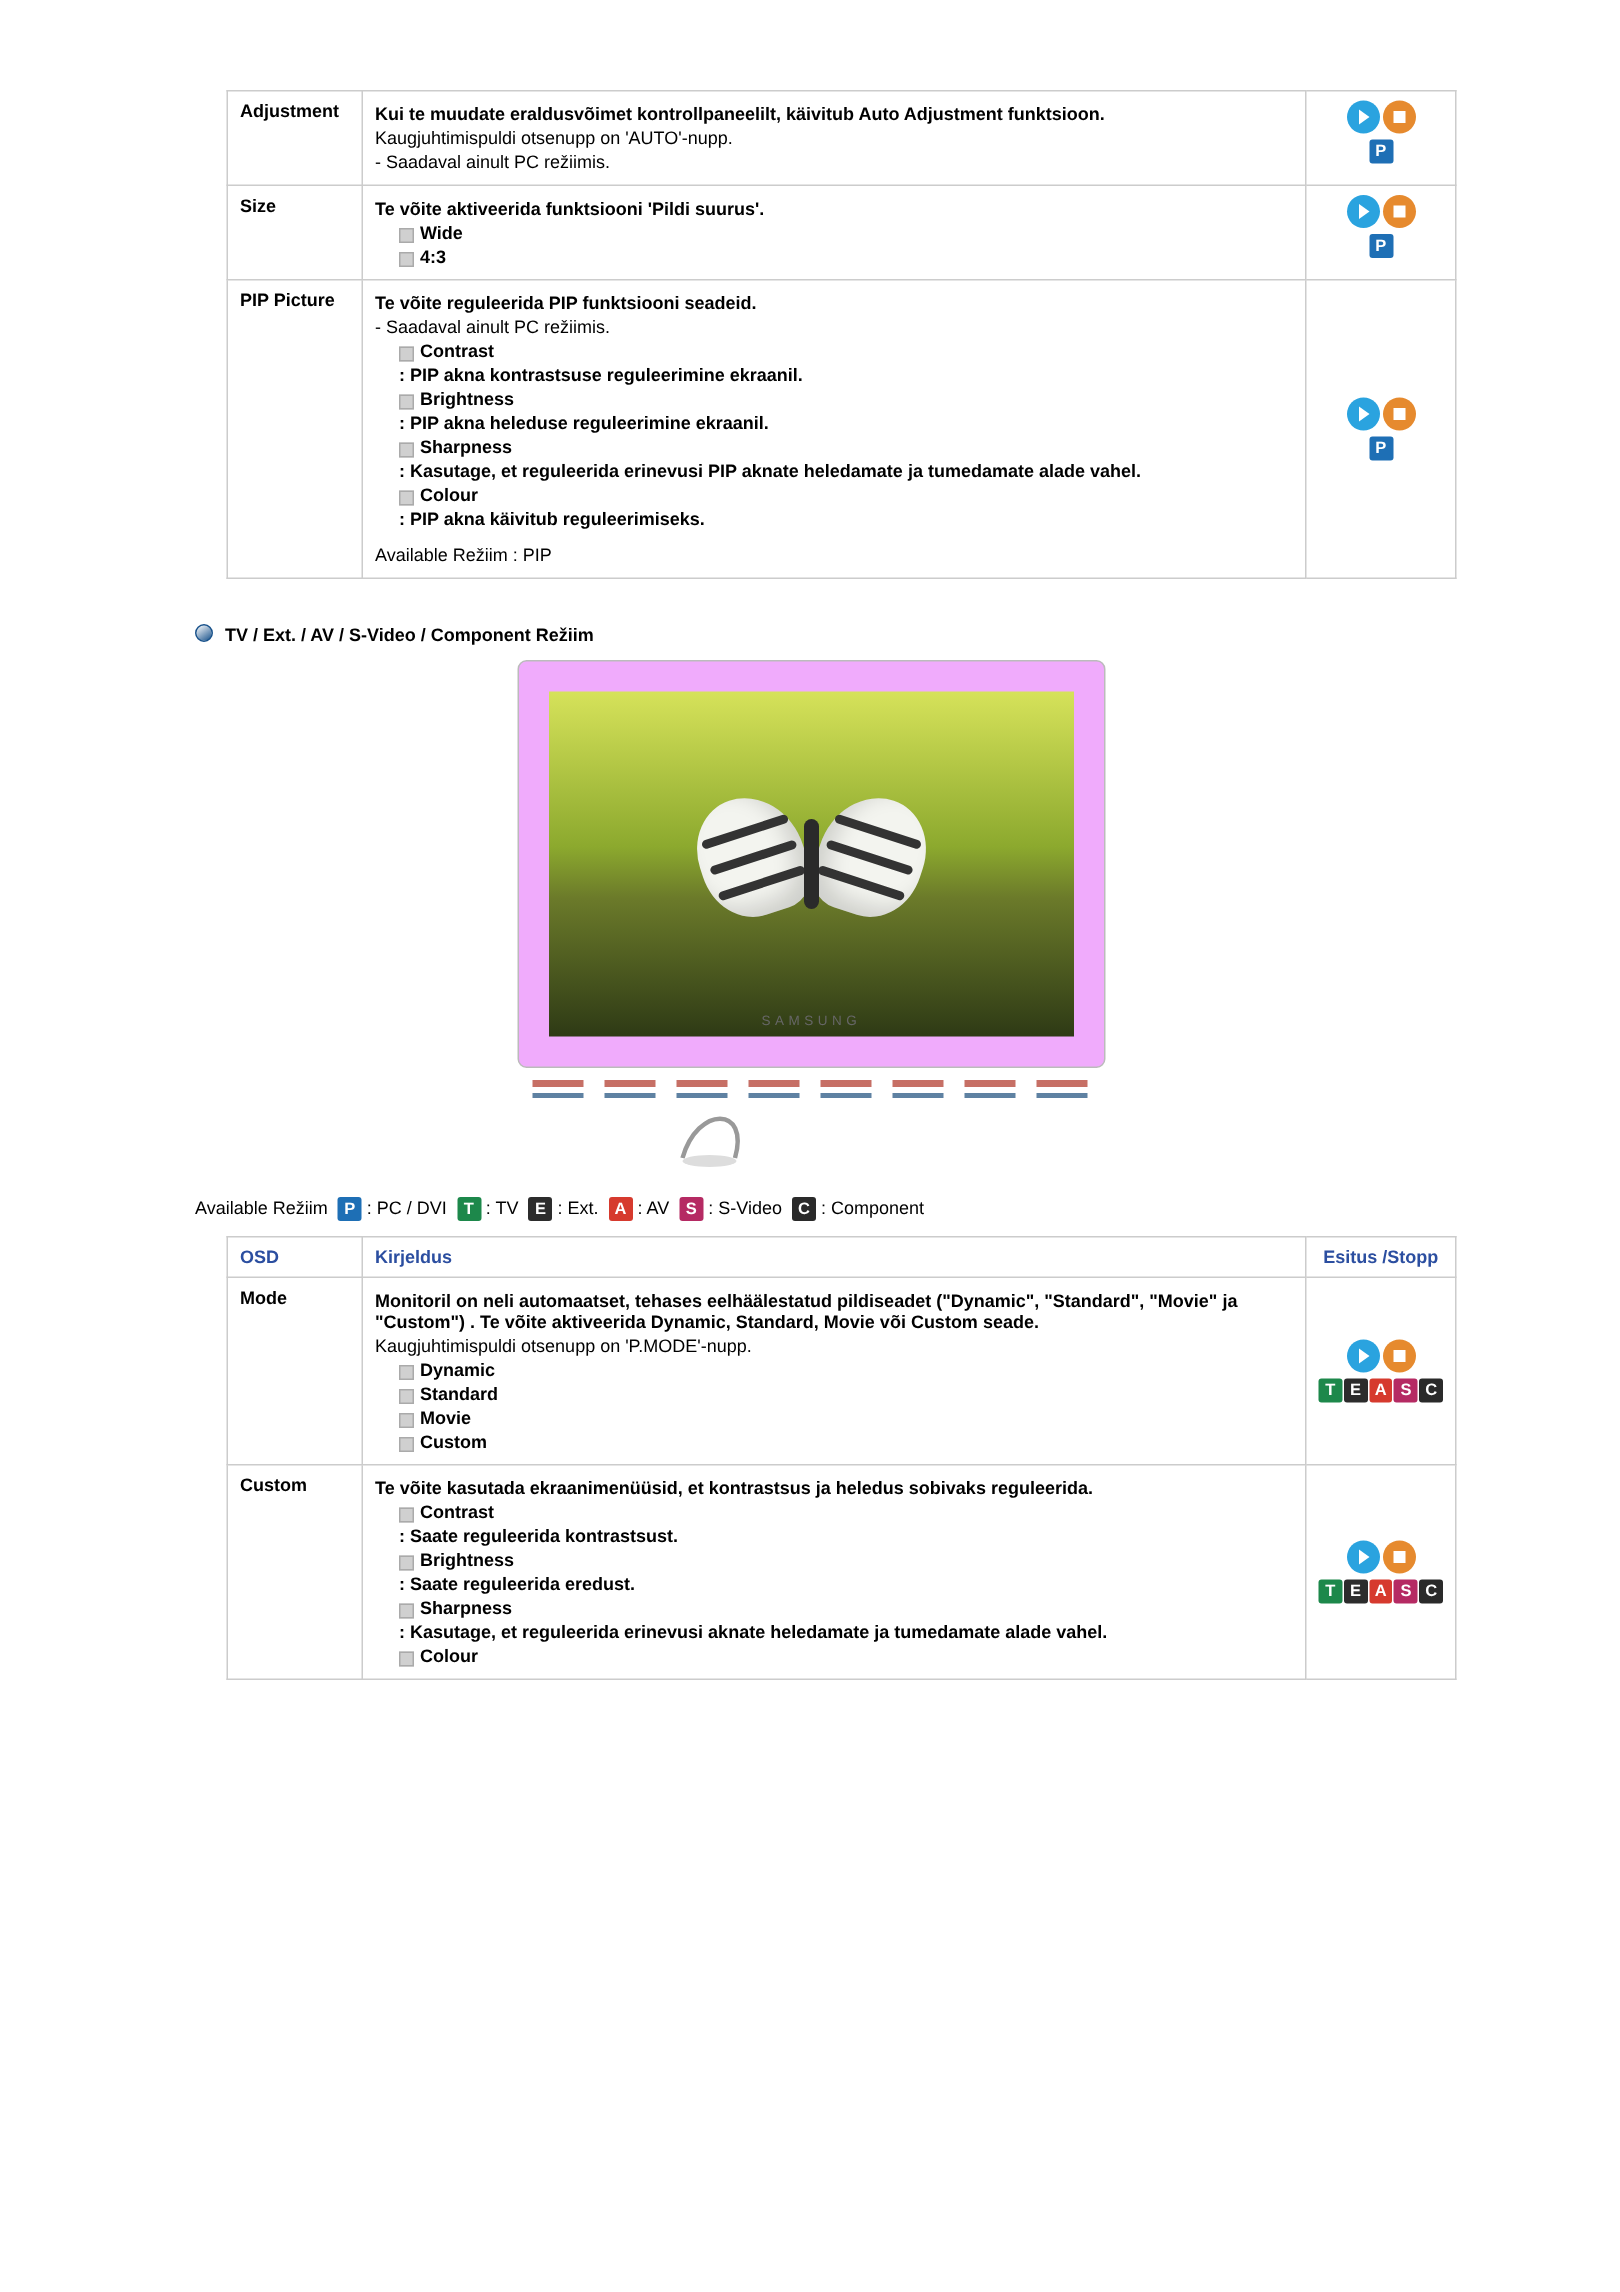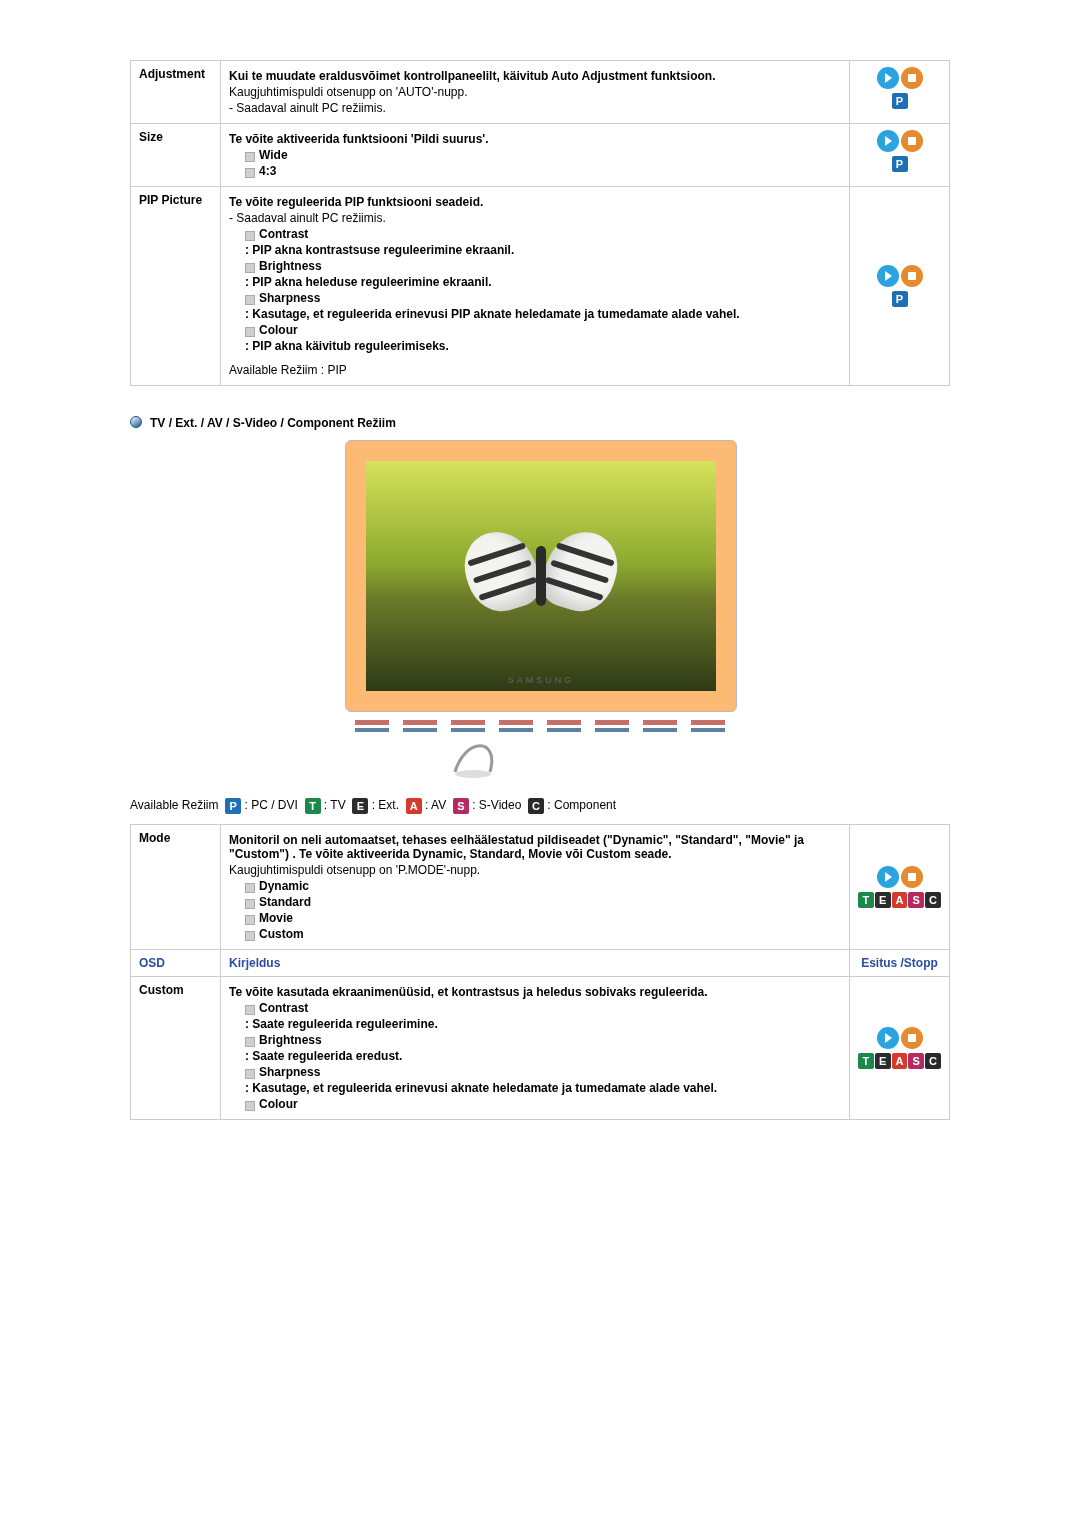--- a/index.html
+++ b/index.html
@@ -14,20 +14,21 @@
     width: 820px;
     margin: 0 auto;
     padding: 60px 100px 60px 100px;
     box-sizing: content-box;
   }
   table.osd {
     width: 100%;
     border-collapse: collapse;
     table-layout: fixed;
     margin-bottom: 25px;
+    margin-left: 21px;
   }
   table.osd col.osd-col   { width: 90px; }
   table.osd col.desc-col  { width: auto; }
   table.osd col.play-col  { width: 100px; }
 
   table.osd th, table.osd td {
     border: 1px solid #ccc;
     padding: 6px 8px;
     vertical-align: top;
     text-align: left;
@@ -88,21 +89,21 @@
   .chip-S{background:#b52a63;} .chip-C{background:#2a2a2a;}
 
   .chip-strip{ display:flex; gap:1px; justify-content:center; margin-top:4px;}
 
   .legend { margin:18px 0 10px 0; font-size:12px;}
   .legend span { white-space:nowrap; }
 
   
   .monitor-wrap{ width:390px; margin:0 auto; }
   .monitor-frame{
-    width:390px; height:270px; background:#fdba74;
+    width:390px; height:270px; background:#f0abfc;
     border:1px solid #bbb; border-radius:6px;
     display:flex; align-items:center; justify-content:center;
   }
   .monitor-screen{
     width:350px; height:230px;
     background: linear-gradient(180deg,#d6e25a 0%, #8ca92e 45%, #6b7a2a 60%, #2e3a15 100%);
     position:relative; overflow:hidden;
   }
   .butterfly{
     position:absolute; left:100px; top:60px; width:150px; height:100px;
@@ -287,20 +288,26 @@
   </div>
 
   <table class="osd">
     <colgroup>
         <col class="osd-col">
         <col class="desc-col">
         <col class="play-col">
       </colgroup>
     <tbody>
         <tr>
+      <th>OSD</th>
+      <th>Kirjeldus</th>
+      <th class="play-h">Esitus /Stopp</th>
+    </tr>
+
+    <tr>
       <td class="osd-cell">Mode</td>
       <td class="desc">
         <p>Monitoril on neli automaatset, tehases eelhäälestatud pildiseadet ("Dynamic", "Standard", "Movie" ja "Custom") . Te võite aktiveerida Dynamic, Standard, Movie või Custom seade.</p>
         <p class="bold">Kaugjuhtimispuldi otsenupp on 'P.MODE'-nupp.</p>
         <div class="bullet">
               <span class="b-icon"></span>
               <span class="b-text">Dynamic</span>
             </div>
         <div class="bullet">
               <span class="b-icon"></span>
@@ -324,34 +331,28 @@
           <span class="mode-chip chip-T">T</span>
               <span class="mode-chip chip-E">E</span>
           <span class="mode-chip chip-A">A</span>
               <span class="mode-chip chip-S">S</span>
           <span class="mode-chip chip-C">C</span>
         </div>
       </td>
     </tr>
 
     <tr>
-      <th>OSD</th>
-      <th>Kirjeldus</th>
-      <th class="play-h">Esitus /Stopp</th>
-    </tr>
-
-    <tr>
       <td class="osd-cell">Custom</td>
       <td class="desc">
         <p>Te võite kasutada ekraanimenüüsid, et kontrastsus ja heledus sobivaks reguleerida.</p>
         <div class="bullet">
               <span class="b-icon"></span>
               <span class="b-text">Contrast</span>
             </div>
-        <p style="margin-left:16px">: Saate reguleerida reguleerimine.</p>
+        <p style="margin-left:16px">: Saate reguleerida kontrastsust.</p>
         <div class="bullet">
               <span class="b-icon"></span>
               <span class="b-text">Brightness</span>
             </div>
         <p style="margin-left:16px">: Saate reguleerida eredust.</p>
         <div class="bullet">
               <span class="b-icon"></span>
               <span class="b-text">Sharpness</span>
             </div>
         <p style="margin-left:16px">: Kasutage, et reguleerida erinevusi aknate heledamate ja tumedamate alade vahel.</p>

